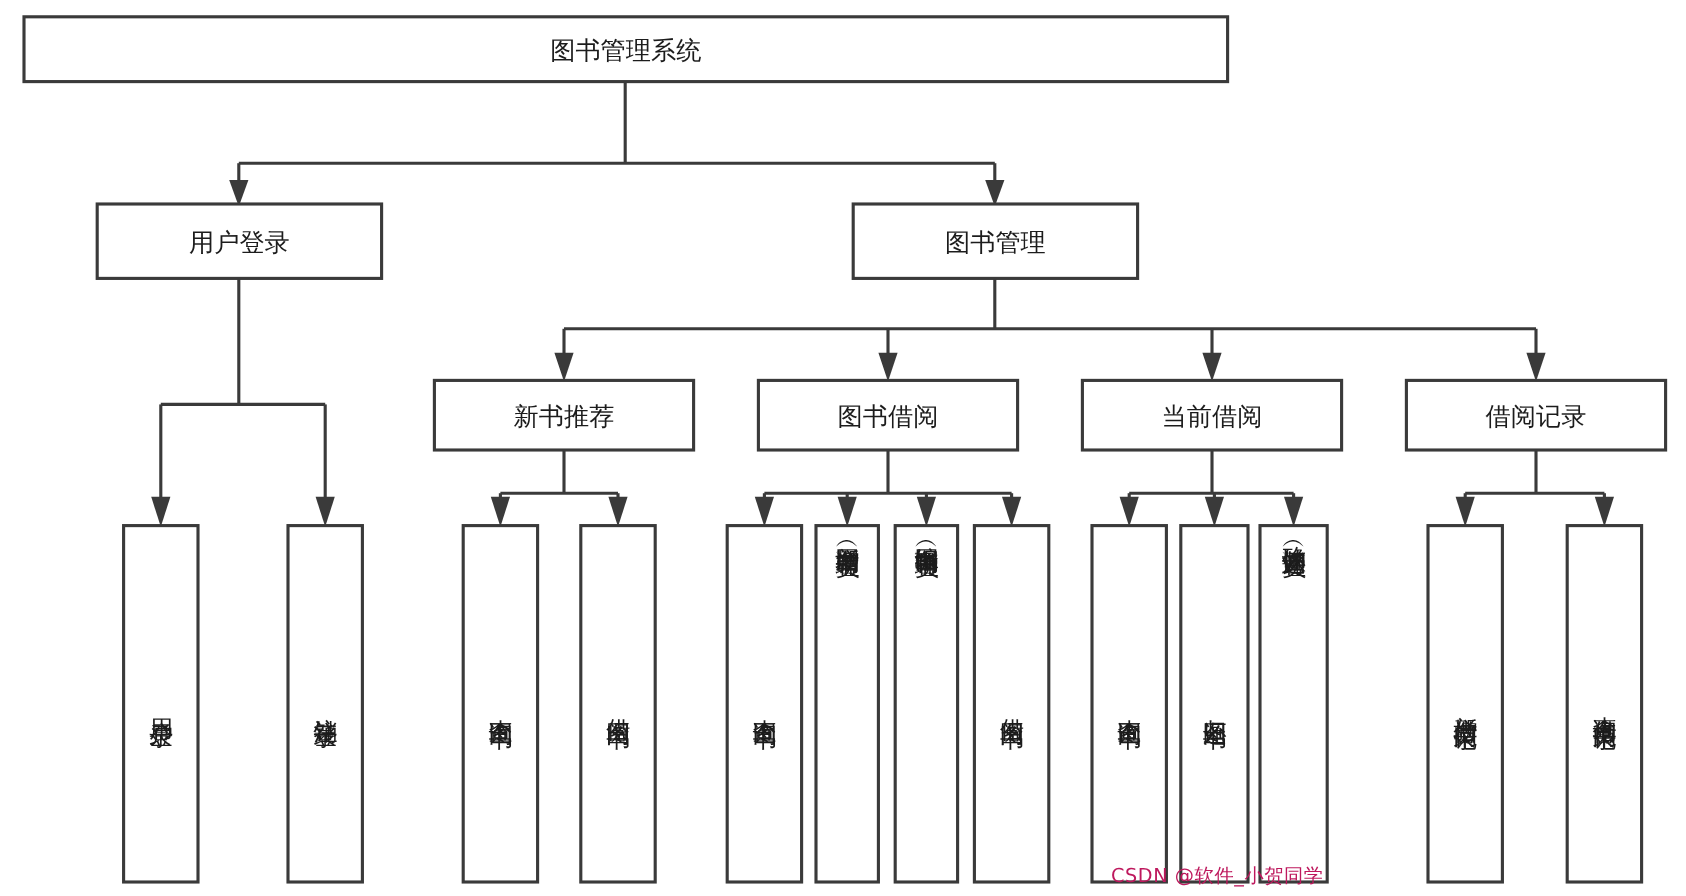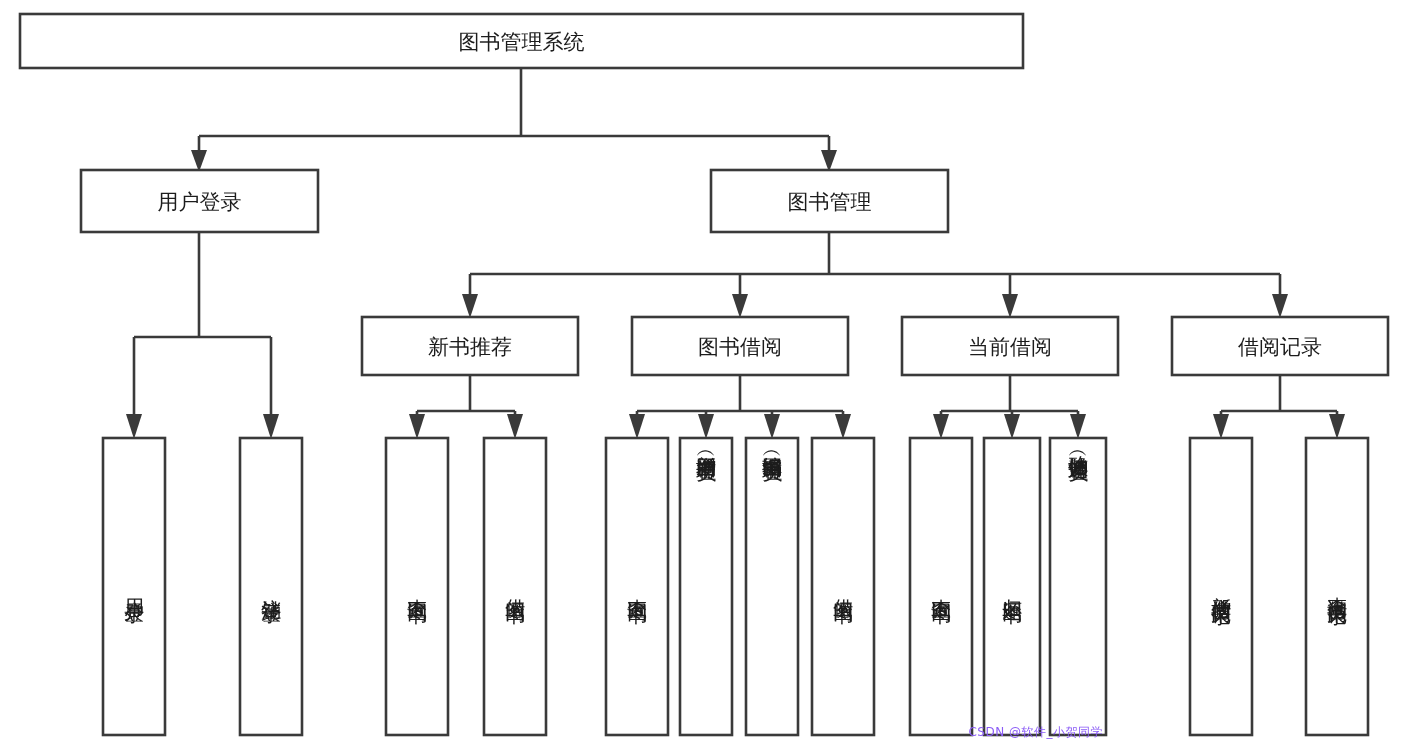--- a/index.html
+++ b/index.html
@@ -65,22 +65,22 @@
     line-height: 1.28;
     color: #1c1c1c;
     letter-spacing: 2px;
     white-space: nowrap;
   }
   #watermark {
     position: absolute;
     right: 8px;
     bottom: 6px;
     font-family: "DejaVu Sans", "Liberation Sans", sans-serif;
-    font-size: 12px;
-    color: #8b5cf6;
+    font-size: 16px;
+    color: #be185d;
     letter-spacing: 0.5px;
     white-space: nowrap;
   }
 </style>
 </head>
 <body>
 
 <div id="diagram-root">
 
   <svg class="diagram" viewBox="0 0 1405 747">

